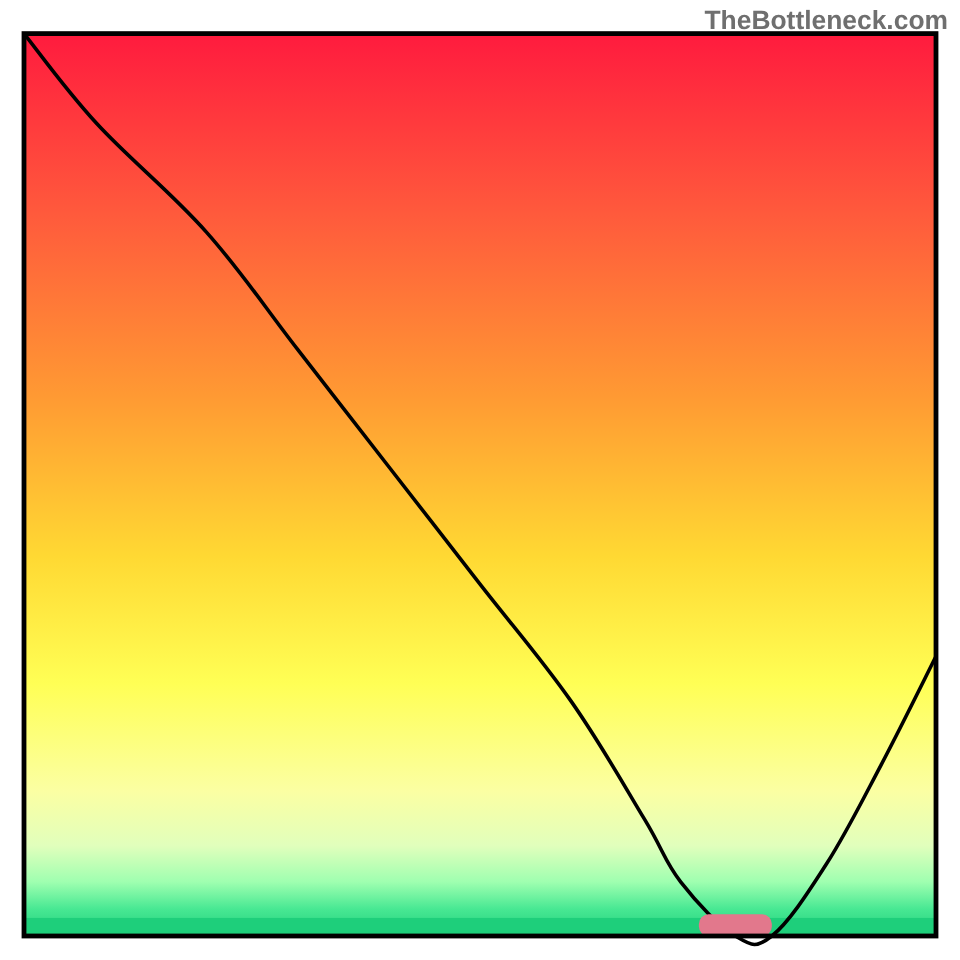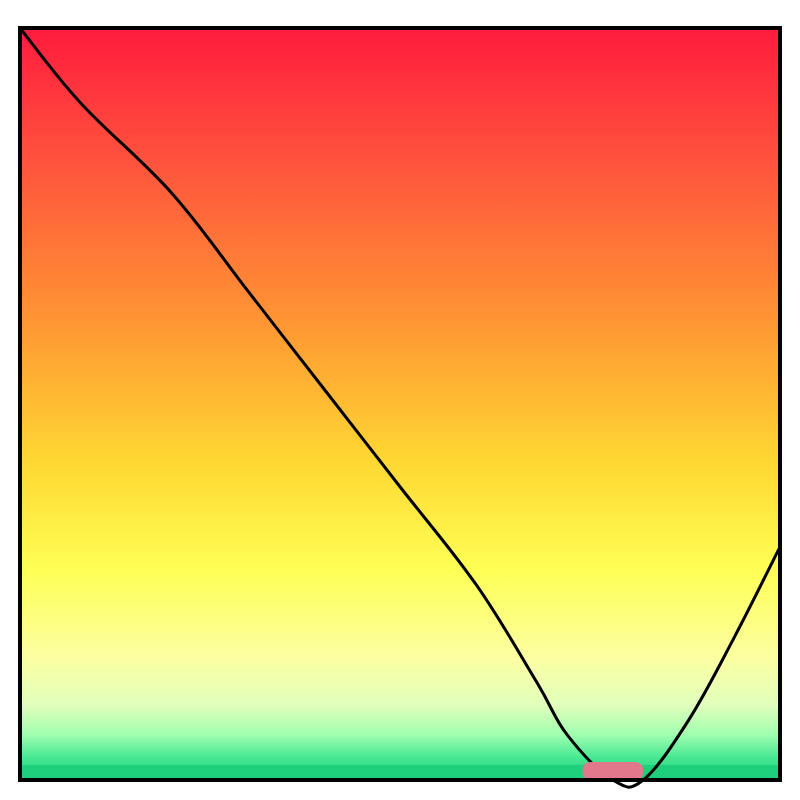--- a/index.html
+++ b/index.html
@@ -52,13 +52,14 @@
 
     <rect id="green-strip" x="20" y="764.96" width="760" height="15.040000000000001" fill="#1ecf7b"></rect>
 
     <path id="curve" fill="none" stroke="#000000" stroke-width="3" d="M 20 28 C 30.944000000000003 41.536, 53.44000000000001 73.4208, 80.80000000000001 103.19999999999999 C 108.16000000000001 132.9792, 141.904 159.59999999999997, 172 193.43999999999997 C 202.096 227.27999999999997, 220.64 256.0064, 248 291.2 C 275.36 326.3936, 296.64 353.7664, 324 388.96 C 351.36 424.1536, 372.64 451.52639999999997, 400 486.71999999999997 C 427.36 521.9136, 451.376 549.2864, 476 584.48 C 500.624 619.6736000000001, 520.3840000000001 655.168, 536.8000000000001 682.24 C 553.216 709.312, 553.52 717.2832, 567.1999999999999 734.88 C 580.8799999999999 752.4768, 599.1200000000001 771.8784, 612.8000000000001 780 C 626.48 788.1216, 629.52 790.8288, 643.1999999999999 780 C 656.8799999999999 769.1712, 672.3839999999999 745.5584, 688.8 719.84 C 705.216 694.1216000000001, 717.9839999999999 668.2528, 734.4 637.12 C 750.816 605.9872, 771.792 563.1232, 780 546.88"></path>
 
     <rect id="marker" rx="8" ry="8" x="582.4000000000001" y="761.952" width="60.800000000000004" height="18.048000000000002" fill="#e2788c"></rect>
 
     <rect id="frame" fill="none" stroke="#000000" stroke-width="4" x="20" y="28" width="760" height="752"></rect>
   </svg>
 
+  <div id="watermark">TheBottleneck.com</div>
 </div>
 
 </body></html>

